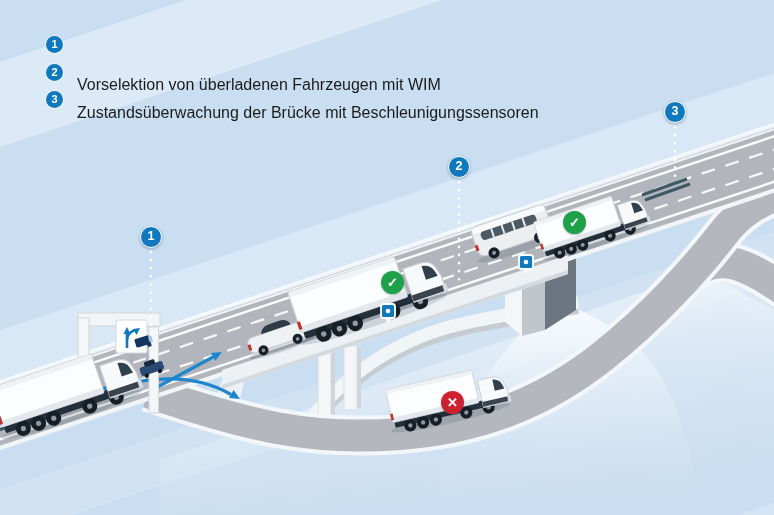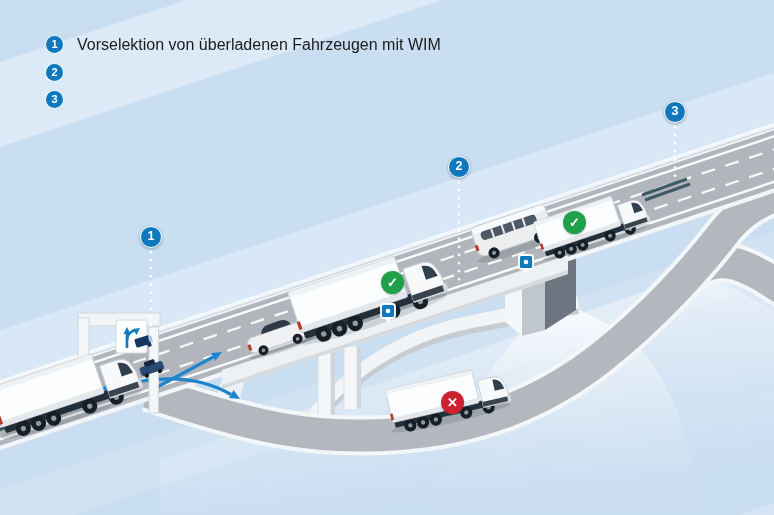--- a/index.html
+++ b/index.html
@@ -5,21 +5,21 @@
   html,body{margin:0;padding:0;}
   body{font-family:"Liberation Sans",sans-serif;}
   .stage{position:relative;width:774px;height:515px;overflow:hidden;background:#cadef1;}
   .scene{position:absolute;left:0;top:0;}
   
   .legend{position:absolute;left:46px;top:33px;display:flex;flex-direction:column;gap:0;}
   .legend-row{display:flex;align-items:flex-start;height:27.5px;}
   .legend-badge{flex:0 0 auto;width:17px;height:17px;margin-top:3px;border-radius:50%;
     background:#1079be;color:#fff;font-size:11px;font-weight:bold;line-height:17px;
     text-align:center;box-shadow:0 0 0 1px rgba(255,255,255,.55);}
-  .legend-text{margin-left:14px;font-size:16px;color:#1b1b1b;line-height:24px;white-space:nowrap;}
+  .legend-text{margin-left:14px;font-size:16px;color:#1b1b1b;line-height:24px;white-space:nowrap;margin-top:40px;}
   
   .marker{position:absolute;width:22px;height:22px;border-radius:50%;background:#1079be;
     border:1.5px solid #fff;box-sizing:border-box;color:#fff;font-size:12.5px;font-weight:bold;
     text-align:center;line-height:19px;box-shadow:0 1px 3px rgba(20,50,90,.35);}
   
   .vbadge{position:absolute;width:23px;height:23px;border-radius:50%;color:#fff;text-align:center;
     font-size:13px;font-weight:bold;line-height:23px;box-shadow:0 1px 2px rgba(20,50,90,.3);}
   .vbadge.pass{background:#1fa14a;}
   .vbadge.fail{background:#ce2130;}
 </style>
@@ -222,20 +222,21 @@
     </g>
   </svg>
 
   <div class="legend">
     <div class="legend-row">
       <span class="legend-badge">1</span>
       <span class="legend-text">Vorselektion von überladenen Fahrzeugen mit WIM</span>
     </div>
     <div class="legend-row">
       <span class="legend-badge">2</span>
+      <span class="legend-text">Zustandsüberwachung der Brücke mit Beschleunigungssensoren</span>
     </div>
     <div class="legend-row">
       <span class="legend-badge">3</span>
     </div>
   </div>
 
   <div class="marker" style="left:140px;top:226px">1</div>
   <div class="marker" style="left:448px;top:156px">2</div>
   <div class="marker" style="left:664px;top:101px">3</div>
 

